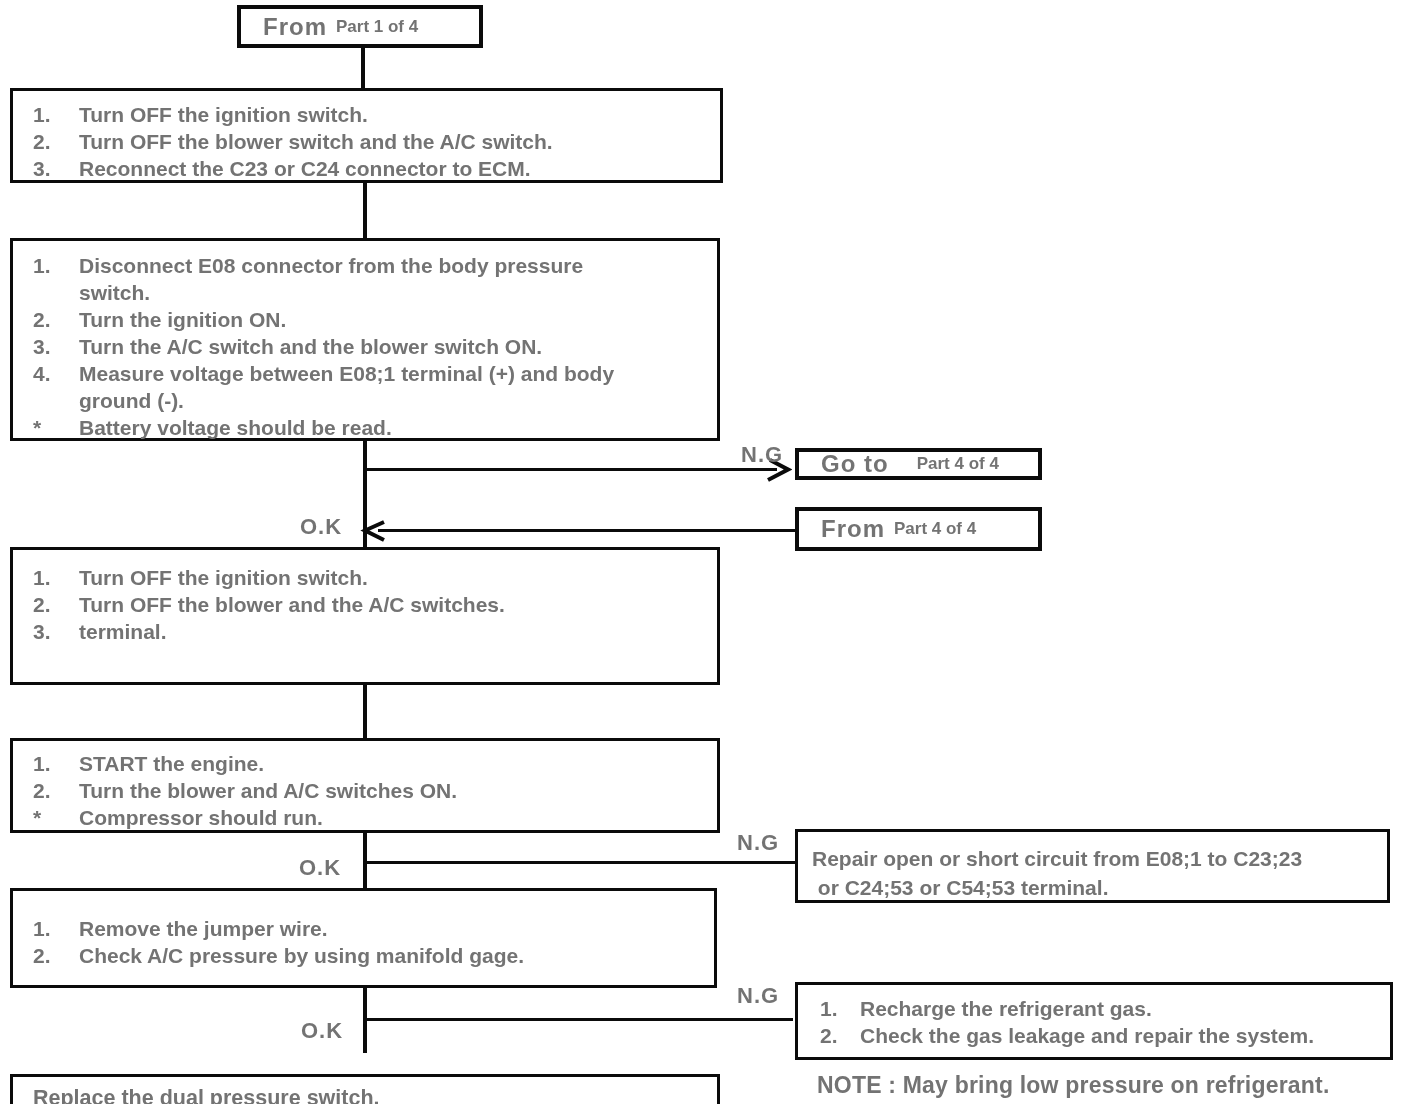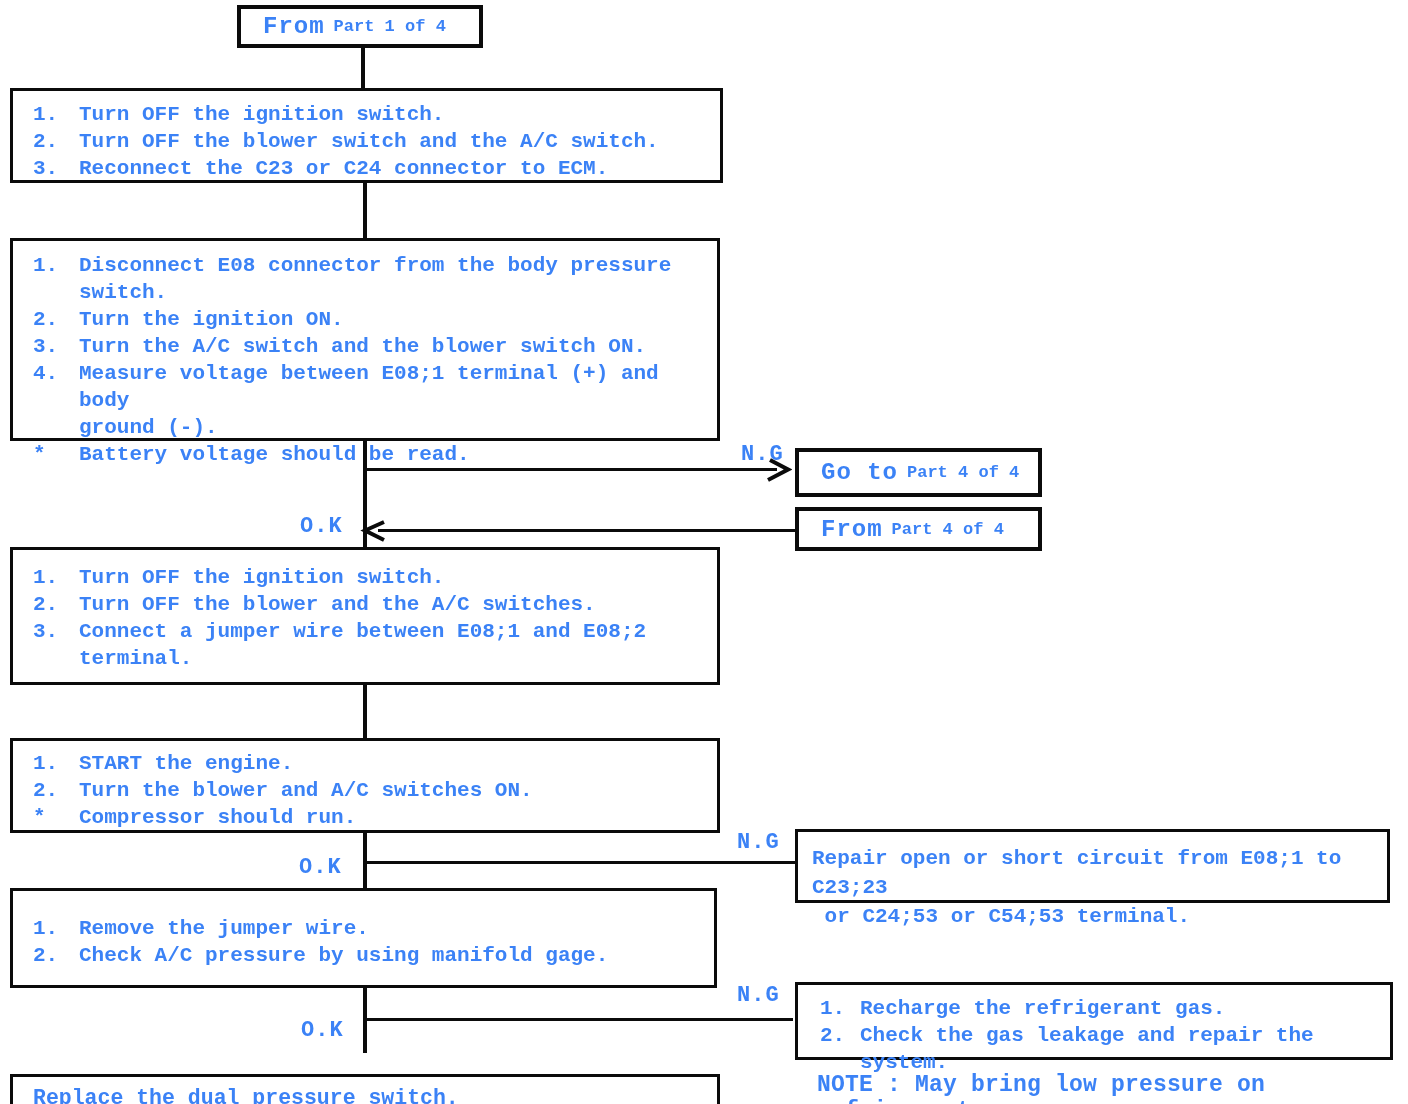--- a/index.html
+++ b/index.html
@@ -1,21 +1,21 @@
 <!DOCTYPE html>
 <html><head>
 <meta charset="utf-8">
 <style>
   html,body{margin:0;padding:0;background:#ffffff;}
   #canvas{
     position:relative;
     width:1408px;height:1104px;
     background:#ffffff;
-    font-family:Liberation Mono, monospace;
-    color:#3b82f6;
+    font-family:Liberation Sans, sans-serif;
+    color:#737373;
     overflow:hidden;
   }
   .box{
     position:absolute;
     border:3px solid #0b0b0b;
     background:#ffffff;
     box-sizing:border-box;
   }
   .tagbox{
     border-width:4px;
@@ -38,21 +38,21 @@
 </head>
 <body>
 
 <div id="canvas">
 
   <div class="box tagbox" style="left:237px;top:5px;width:246px;height:43px;">
     <span class="main">From</span>
     <span class="sub">Part 1 of 4</span>
   </div>
 
-  <div class="box tagbox" style="left:795px;top:448px;width:247px;height:49px;">
+  <div class="box tagbox" style="left:795px;top:448px;width:247px;height:32px;gap:19px;">
     <span class="main">Go to</span>
     <span class="sub">Part 4 of 4</span>
   </div>
 
   <div class="box tagbox" style="left:795px;top:507px;width:247px;height:44px;">
     <span class="main">From</span>
     <span class="sub">Part 4 of 4</span>
   </div>
 
   <div class="box steps" style="left:10px;top:88px;width:713px;height:95px;padding:10px 8px 4px 20px;">
@@ -97,21 +97,21 @@
       <div class="li">
         <span class="m">1.</span>
         <span class="t"><div>Turn OFF the ignition switch.</div></span>
       </div>
       <div class="li">
         <span class="m">2.</span>
         <span class="t"><div>Turn OFF the blower and the A/C switches.</div></span>
       </div>
       <div class="li">
         <span class="m">3.</span>
-        <span class="t"><div>Connect a jumper wire between E08;1 and E08;2</div><div>terminal.</div></span>
+        <span class="t"><div>terminal.</div></span>
       </div>
     </div>
 
   <div class="box steps" style="left:10px;top:738px;width:710px;height:95px;padding:9px 8px 4px 20px;">
       <div class="li">
         <span class="m">1.</span>
         <span class="t"><div>START the engine.</div></span>
       </div>
       <div class="li">
         <span class="m">2.</span>

